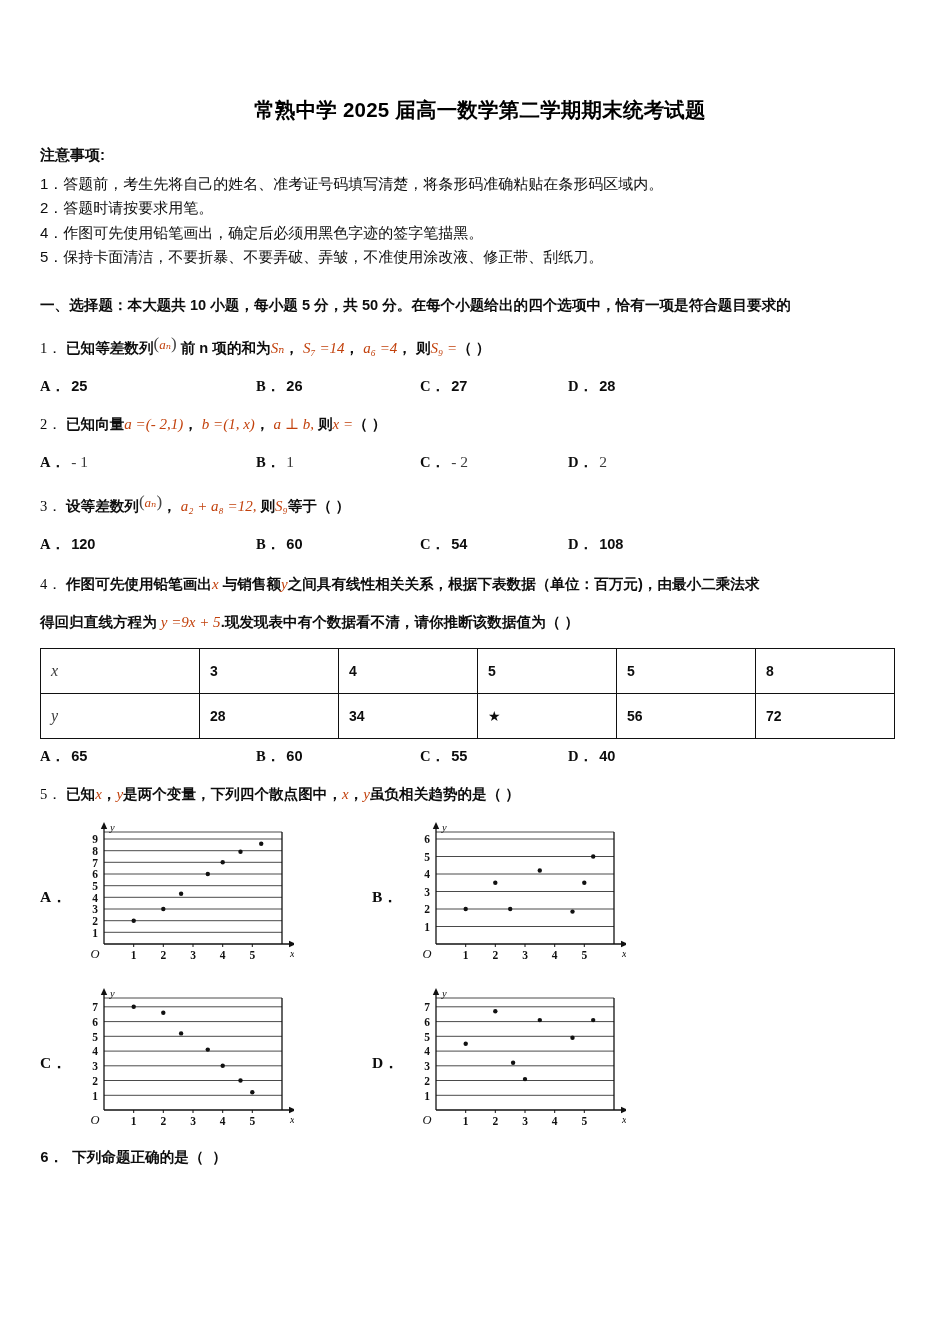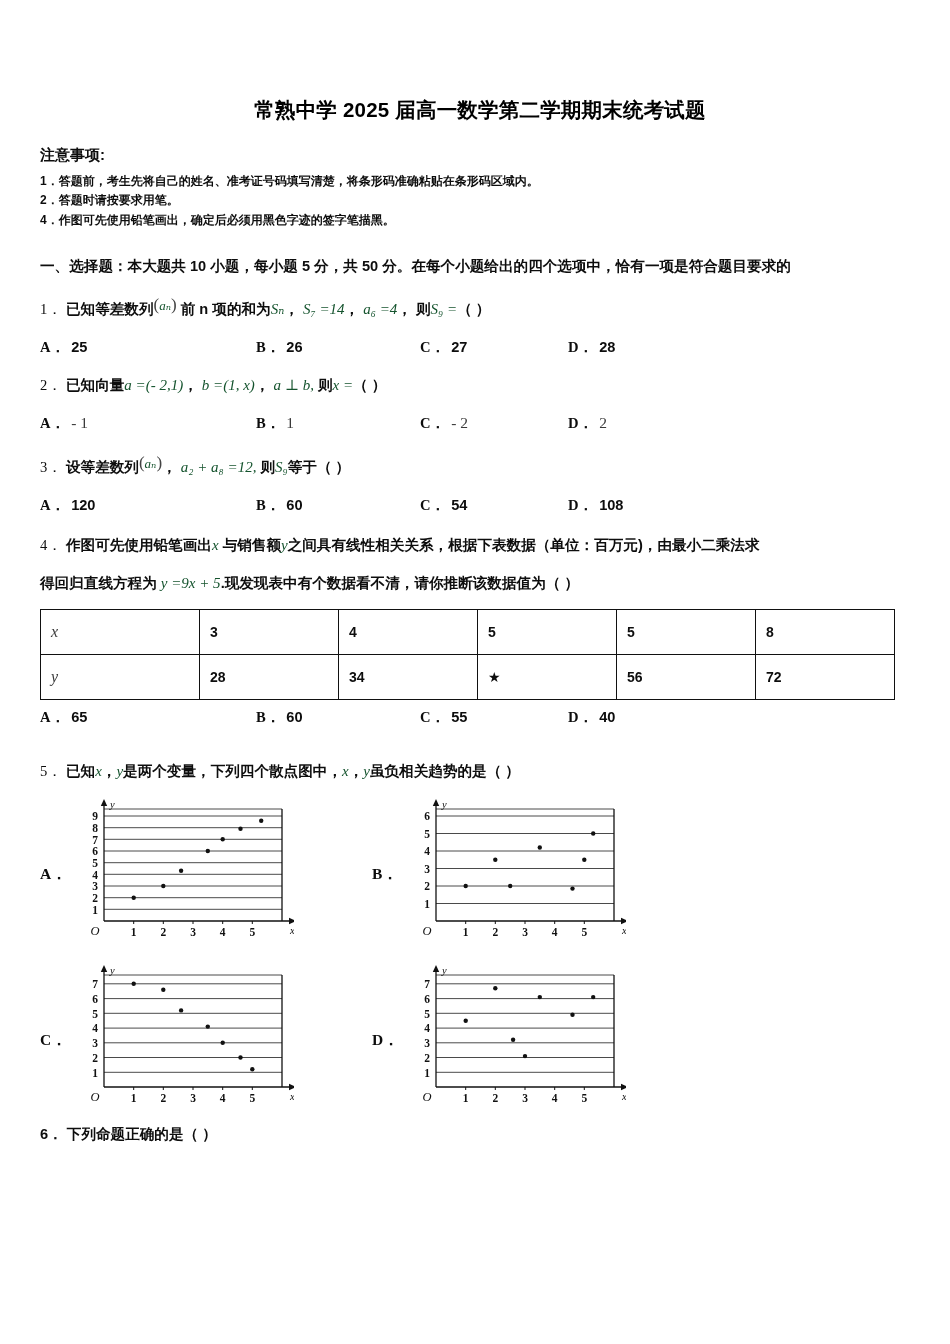--- a/index.html
+++ b/index.html
@@ -47,22 +47,22 @@
     font-size: 15px;
     margin: 0 0 7px 0;
   }
   .notice-list {
     margin: 0;
     padding: 0;
     list-style: none;
   }
   .notice-list li {
     font-family: "Liberation Sans", "DejaVu Sans", sans-serif;
-    font-weight: bold;
-    font-size: 12px;
+    font-weight: normal;
+    font-size: 15px;
     line-height: 1.62;
     white-space: nowrap;
   }
 
   
   .section-head {
     font-family: "Liberation Sans", "DejaVu Sans", sans-serif;
     font-weight: bold;
     font-size: 14.6px;
     margin: 26px 0 0 0;
@@ -80,21 +80,21 @@
   }
   .q .num {
     font-family: "Liberation Serif", "DejaVu Serif", serif;
     font-weight: normal;
     font-size: 14.6px;
   }
   .mathv {
     font-family: "Liberation Serif", "DejaVu Serif", serif;
     font-style: italic;
     font-weight: normal;
-    color: #14532d;
+    color: #c2410c;
     font-size: 15px;
   }
   .seqbr {
     font-family: "Liberation Serif", "DejaVu Serif", serif;
     font-style: normal;
     font-weight: normal;
     color: #444;
     font-size: 17px;
     vertical-align: 0.22em;
   }
@@ -182,39 +182,40 @@
     text-align: left;
   }
   .plot-svg-wrap {
     width: 220px;
     height: 150px;
   }
   .plot-svg-wrap svg { display: block; }
 
   
   .q-tail {
-    font-family: Liberation Sans, sans-serif;
+    font-family: Liberation Mono, monospace;
     font-weight: bold;
     font-size: 14.6px;
     margin: 6px 0 0 0;
   }
 </style>
 </head>
 <body>
 
 <div class="page">
   <div class="inner">
 
     <h1 class="doc-title">常熟中学 2025 届高一数学第二学期期末统考试题</h1>
 
     <div class="notice-head">注意事项:</div>
     <ul class="notice-list">
       <li>1．答题前，考生先将自己的姓名、准考证号码填写清楚，将条形码准确粘贴在条形码区域内。</li>
       <li>2．答题时请按要求用笔。</li>
       <li>4．作图可先使用铅笔画出，确定后必须用黑色字迹的签字笔描黑。</li>
+      <li>5．保持卡面清洁，不要折暴、不要弄破、弄皱，不准使用涂改液、修正带、刮纸刀。</li>
     </ul>
 
     <div class="section-head">一、选择题：本大题共 10 小题，每小题 5 分，共 50 分。在每个小题给出的四个选项中，恰有一项是符合题目要求的</div>
 
     <div class="q">
       <span class="num">1．</span>
       <span>已知等差数列</span><span class="seqbr">(</span><span class="mathv seq-sup">aₙ</span><span class="seqbr">)</span>
       <span>前 n 项的和为</span><span class="mathv">Sₙ</span>，
       <span class="mathv">S₇ =14</span>，
       <span class="mathv">a₆ =4</span>，
@@ -285,21 +286,21 @@
       </tbody>
     </table>
 
     <div class="opts" style="margin-top:8px;">
       <span class="opt o1"><span class="lbl">A．</span><span class="val">65</span></span>
       <span class="opt o2"><span class="lbl">B．</span><span class="val">60</span></span>
       <span class="opt o3"><span class="lbl">C．</span><span class="val">55</span></span>
       <span class="opt o4"><span class="lbl">D．</span><span class="val">40</span></span>
     </div>
 
-    <div class="q" style="margin-top:30px;">
+    <div class="q" style="margin-top:14px;">
       <span class="num">5．</span>
       <span>已知</span><span class="mathv">x</span><span>，</span><span class="mathv">y</span><span>是两个变量，下列四个散点图中，</span><span class="mathv">x</span><span>，</span><span class="mathv">y</span><span>虽负相关趋势的是（ ）</span>
     </div>
 
     <div class="plots">
 
       <div class="plot-cell pc-a">
         <span class="plot-label">A．</span>
         <span class="plot-svg-wrap" id="chart-0">
             <svg width="220" height="150" viewBox="0 0 220 150">

